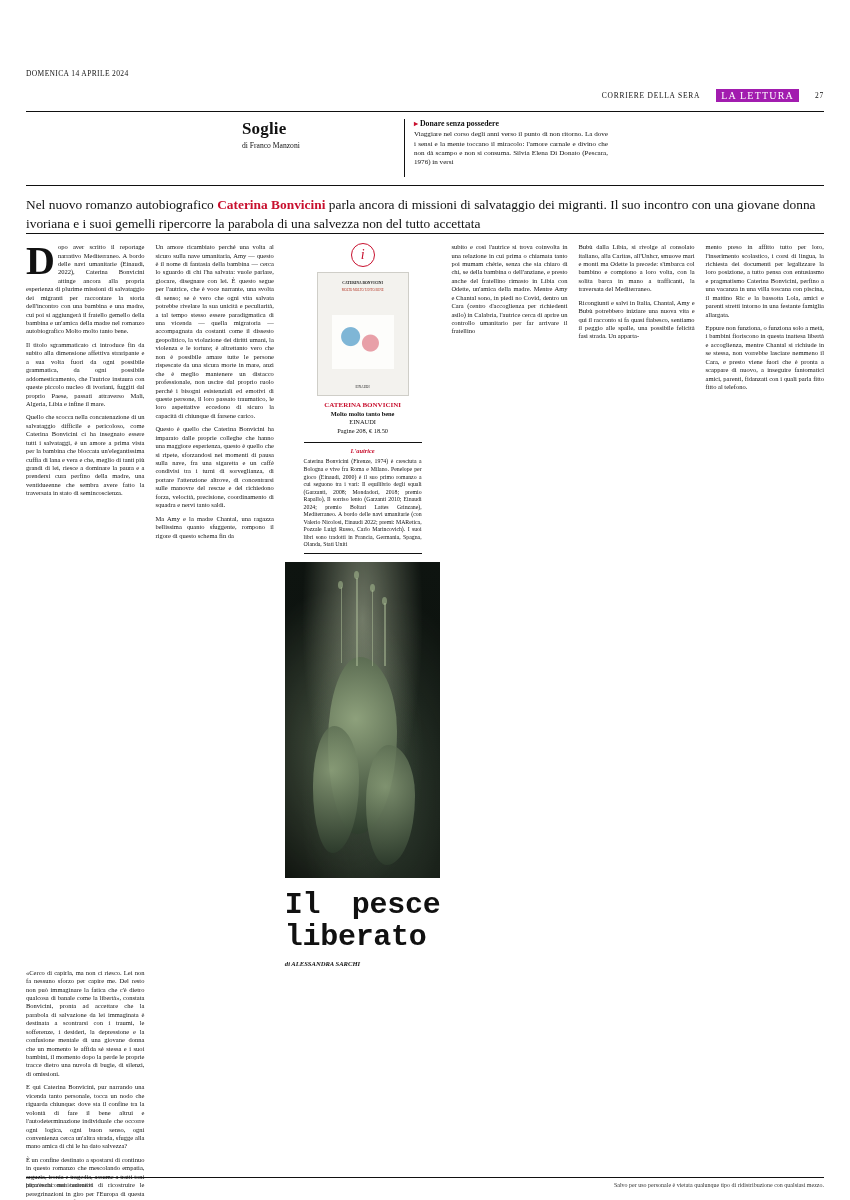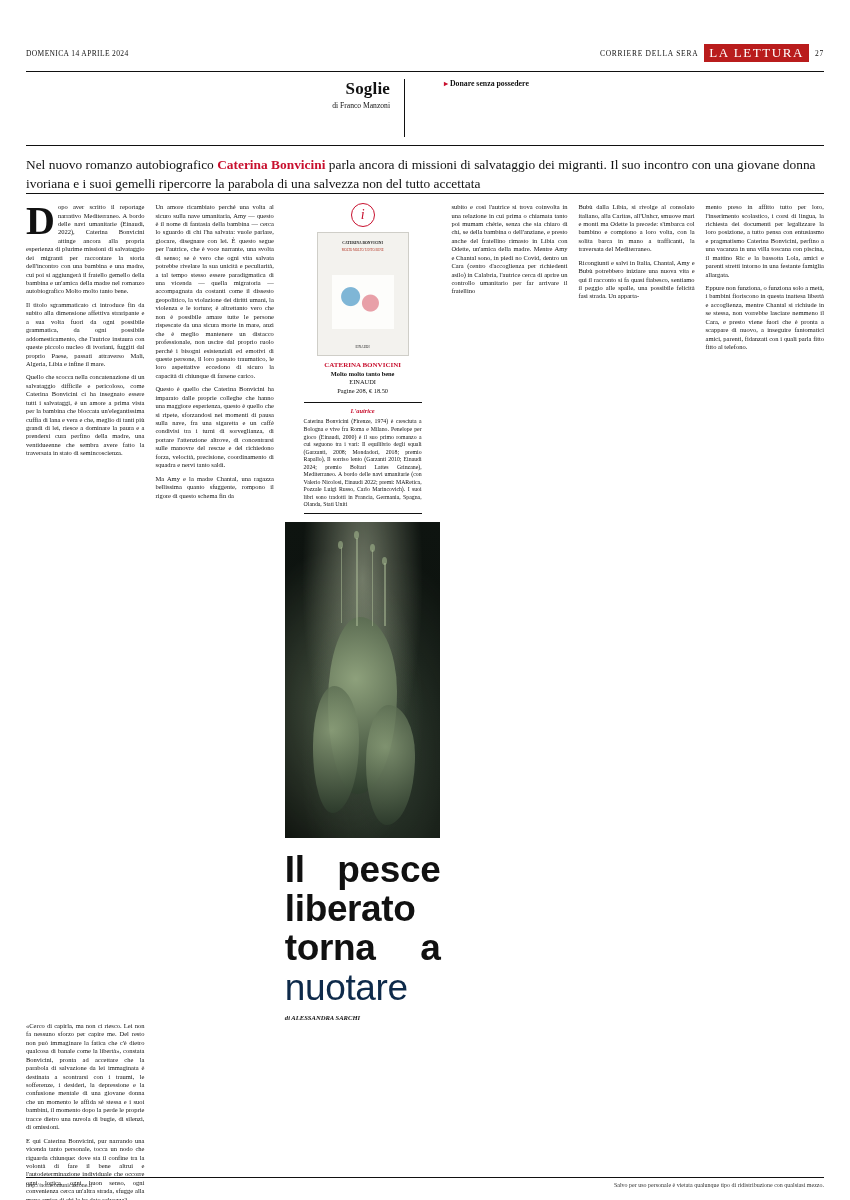--- a/index.html
+++ b/index.html
@@ -13,48 +13,48 @@
   }
   .page{position:absolute;inset:0;padding:0 26px;box-sizing:border-box;border-radius:26px;}
 
   
   .masthead{
     display:flex;align-items:center;justify-content:space-between;
     padding-top:44px;padding-bottom:6px;
     font-size:7.5px;letter-spacing:.06em;
   }
   .mast-left{font-family:"Liberation Serif",serif;letter-spacing:.12em;}
-  .mast-right{display:flex;align-items:center;gap:6px;letter-spacing:.1em;}
+  .mast-right{display:flex;align-items:center;gap:16px;letter-spacing:.1em;margin-top:45px;}
   .mast-right .lettura{
-    background:#b91c1c;color:#fff;padding:1px 5px;font-size:13px;letter-spacing:.12em;
+    background:#a21caf;color:#fff;padding:1px 5px;font-size:10px;letter-spacing:.12em;
   }
   .mast-rule{border-top:1px solid #111;margin-top:3px;}
 
   
   .topstrip{
     display:grid;
     grid-template-columns:1fr 150px 1fr 1fr;
     gap:12px;
     padding-top:7px;
     min-height:58px;
     border-bottom:1.6px solid #111;
     padding-bottom:8px;
   }
-  .soglie{text-align:right;padding-right:2px;}
+  .soglie{text-align:left;padding-right:2px;}
   .soglie h2{
     margin:0;font-size:17px;font-family:"Liberation Serif",serif;font-weight:bold;
     letter-spacing:.01em;
   }
   .soglie .by{font-size:7.6px;margin-top:2px;}
   .strip-col{
     font-size:7.1px;line-height:1.32;text-align:justify;
     border-left:none;
   }
   .strip-col.bordered{border-left:1px solid #111;padding-left:9px;}
-  .strip-head{font-weight:bold;font-size:7.8px;display:block;margin-bottom:1px;margin-left:30px;}
+  .strip-head{font-weight:bold;font-size:7.8px;display:block;margin-bottom:1px;}
   .redbull{color:#c8102e;}
 
   
   .deck{
     padding-top:9px;padding-bottom:0;
     font-size:13.4px;line-height:1.42;
     border-bottom:1px solid #111;
   }
   .deck .author-red{color:#c8102e;font-weight:bold;}
 
@@ -113,22 +113,22 @@
       radial-gradient(ellipse at 70% 75%, rgba(80,100,80,.5) 0%, rgba(0,0,0,0) 60%),
       linear-gradient(#0e1410,#0c100c);
     position:relative;overflow:hidden;
   }
   .artimg .stalk{position:absolute;background:rgba(170,185,150,.55);}
   .artimg .bulb{position:absolute;border-radius:50%;background:rgba(160,180,140,.6);}
   .artimg .blob{position:absolute;border-radius:46% 54% 58% 42%/48% 42% 58% 52%;
     background:radial-gradient(circle at 40% 35%, rgba(150,170,130,.85), rgba(40,55,40,.95));}
 
   .headline{
-    font-size:37px;line-height:1.06;font-weight:bold;margin-top:12px;
-    font-family:Liberation Sans, sans-serif;letter-spacing:-.01em;
+    font-size:30px;line-height:1.06;font-weight:bold;margin-top:12px;
+    font-family:Liberation Mono, monospace;letter-spacing:-.01em;
   }
   .headline .lt{font-weight:normal;font-style:normal;color:#0e2a4a;}
   .byline{font-size:6.6px;font-style:italic;font-weight:bold;margin-top:7px;line-height:1.25;}
 
   
   .footer{
     position:absolute;left:26px;right:26px;bottom:12px;
     border-top:1px solid #111;padding-top:4px;
     display:flex;justify-content:space-between;font-size:6px;color:#333;
   }
@@ -150,20 +150,21 @@
   <div class="mast-rule"></div>
 
   <div class="topstrip">
     <div></div>
     <div class="soglie">
       <h2>Soglie</h2>
       <div class="by">di Franco Manzoni</div>
     </div>
     <div class="strip-col bordered">
       <span class="strip-head"><span class="redbull">▸</span> <span>Donare senza possedere</span></span>
+      <span>Viaggiare nel corso degli anni verso il punto di non ritorno. La dove i sensi e la mente toccano il miracolo: l'amore carnale e divino che non dà scampo e non si consuma. Silvia Elena Di Donato (Pescara, 1976) in versi</span>
     </div>
   </div>
 
   <div class="deck">
     <span>Nel nuovo romanzo autobiografico </span><span class="author-red">Caterina Bonvicini</span><span> parla ancora di missioni di salvataggio dei migranti. Il suo incontro con una giovane donna ivoriana e i suoi gemelli ripercorre la parabola di una salvezza non del tutto accettata</span>
   </div>
 
   <div class="body-grid">
 
     <div class="col">
@@ -209,21 +210,20 @@
         <div class="stalk" style="left:56%;top:9%;width:1.5px;height:24%;"></div>
         <div class="stalk" style="left:64%;top:13%;width:1.5px;height:20%;"></div>
         <div class="bulb" style="left:34%;top:6%;width:5px;height:8px;"></div>
         <div class="bulb" style="left:44.5%;top:3%;width:5px;height:8px;"></div>
         <div class="bulb" style="left:54.5%;top:7%;width:5px;height:8px;"></div>
         <div class="bulb" style="left:62.5%;top:11%;width:5px;height:8px;"></div>
       </div>
 
       <div class="headline">
         <div>Il pesce liberato</div>
-        <div><span>torna a </span><span class="lt">nuotare</span></div>
       </div>
       <div class="byline">di ALESSANDRA SARCHI</div>
     </div>
 
     <div class="col">
       <p>subito e così l'autrice si trova coinvolta in una relazione in cui prima o chiamata tanto poi mumam chérie, senza che sia chiaro di chi, se della bambina o dell'anziane, e presto anche del fratellino rimasto in Libia con Odette, un'amica della madre. Mentre Amy e Chantal sono, in piedi no Covid, dentro un Cara (centro d'accoglienza per richiedenti asilo) in Calabria, l'autrice cerca di aprire un controllo umanitario per far arrivare il fratellino</p>
     </div>
 
     <div class="col">
       <p>Bubù dalla Libia, si rivolge al consolato italiano, alla Caritas, all'Unhcr, smuove mari e monti ma Odette la precede: s'imbarca col bambino e compiono a loro volta, con la solita barca in mano a trafficanti, la traversata del Mediterraneo.</p>

